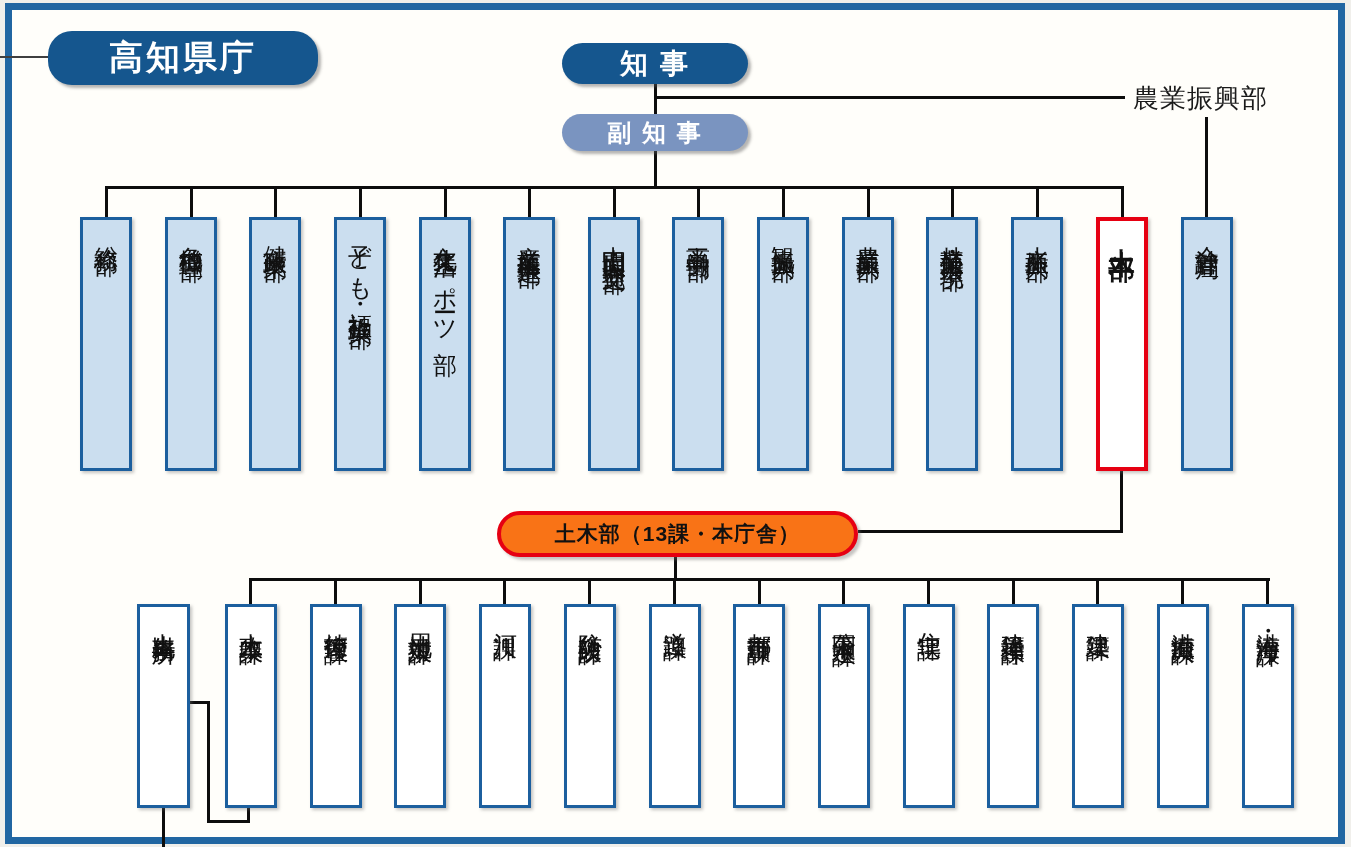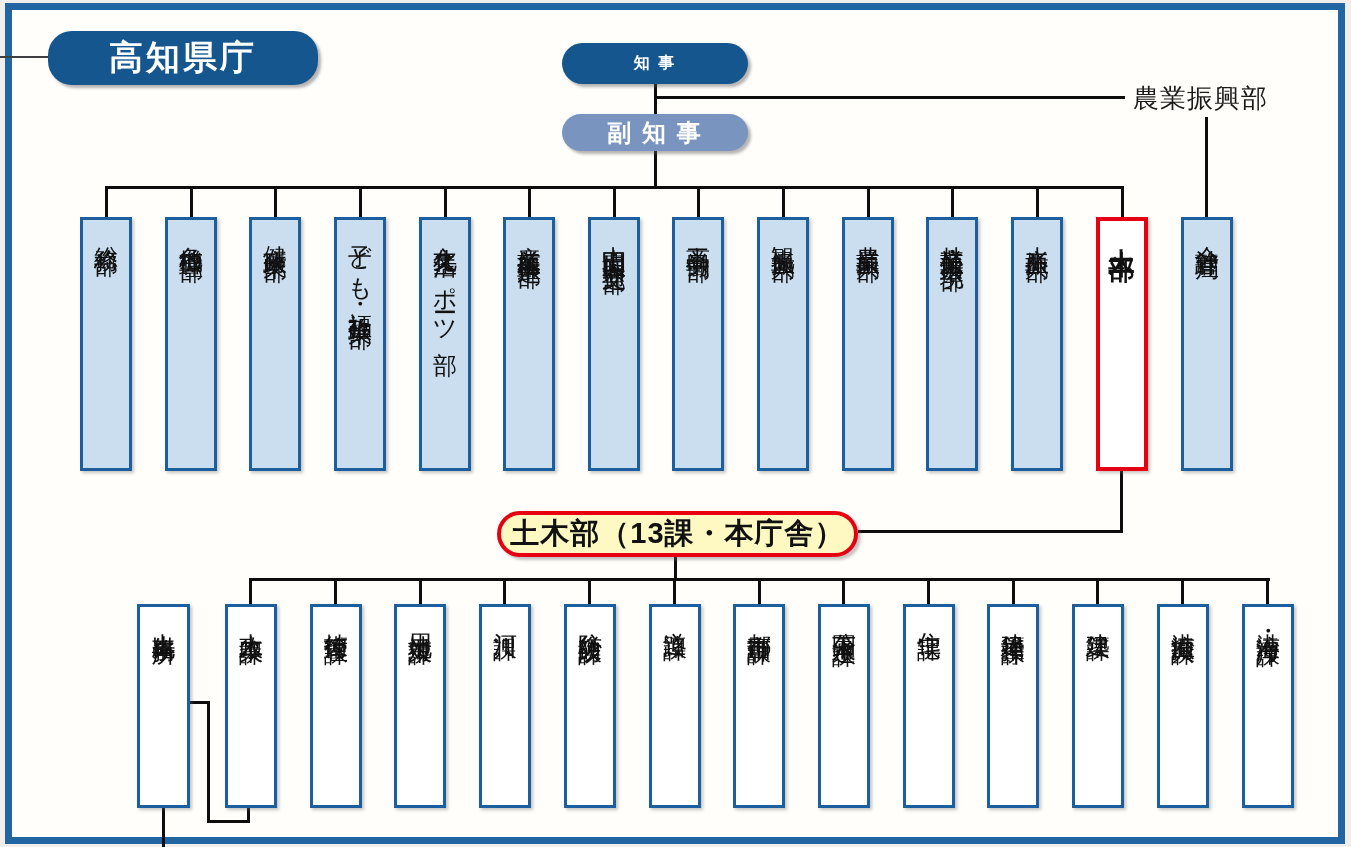--- a/index.html
+++ b/index.html
@@ -12,21 +12,21 @@
     position:absolute;left:5px;top:3px;width:1340px;height:841px;
     box-sizing:border-box;border:7px solid #2166a2;background:#fffefa;z-index:0;
   }
   .line{position:absolute;background:#0d0d0d;z-index:1;}
   .box{position:absolute;box-sizing:border-box;display:flex;align-items:center;justify-content:center;z-index:2;border-radius:24px;}
   .hdr{
     background:#15568e;color:#ffffff;font-weight:bold;
     box-shadow:3px 3px 3px rgba(90,90,90,.45);
   }
   .hdr-main{font-size:34px;letter-spacing:3px;}
-  .hdr-small{font-size:16px;letter-spacing:2px;}
+  .hdr-small{font-size:28px;letter-spacing:2px;}
   .hdr-sub{background:#7a94c0;color:#ffffff;font-weight:bold;font-size:24px;letter-spacing:2px;
     box-shadow:3px 3px 3px rgba(90,90,90,.45);}
   .vbox{
     position:absolute;box-sizing:border-box;width:52px;height:254px;top:217px;
     background:#cbdeef;border:3px solid #1c5f9e;
     display:flex;justify-content:center;align-items:flex-start;padding-top:7px;z-index:2;
     box-shadow:2px 2px 3px rgba(110,110,110,.4);
   }
   .vbox span{
     writing-mode:vertical-rl;text-orientation:upright;
@@ -38,22 +38,22 @@
     position:absolute;box-sizing:border-box;width:52px;height:204px;top:604px;
     background:#ffffff;border:3px solid #1c5f9e;
     display:flex;justify-content:center;align-items:flex-start;padding-top:7px;z-index:2;
     box-shadow:2px 2px 3px rgba(110,110,110,.4);
   }
   .vbox2 span{
     writing-mode:vertical-rl;text-orientation:upright;
     font-size:24px;line-height:1;letter-spacing:2px;color:#111;
   }
   .redbox{
-    border:4px solid #e60012;background:#fef9c3;color:#111;
-    font-size:29px;font-weight:bold;letter-spacing:1px;
+    border:4px solid #e60012;background:#f97316;color:#111;
+    font-size:21px;font-weight:bold;letter-spacing:1px;
     box-shadow:3px 3px 3px rgba(110,110,110,.4);
   }
   .plain-label{position:absolute;color:#1a1a1a;font-size:26px;letter-spacing:1px;z-index:2;}
 </style>
 </head>
 <body>
 
 <div class="frame"></div>
 
 <div class="line" style="left:0;top:56px;width:48px;height:2px;background:#3f3f3f;"></div>

